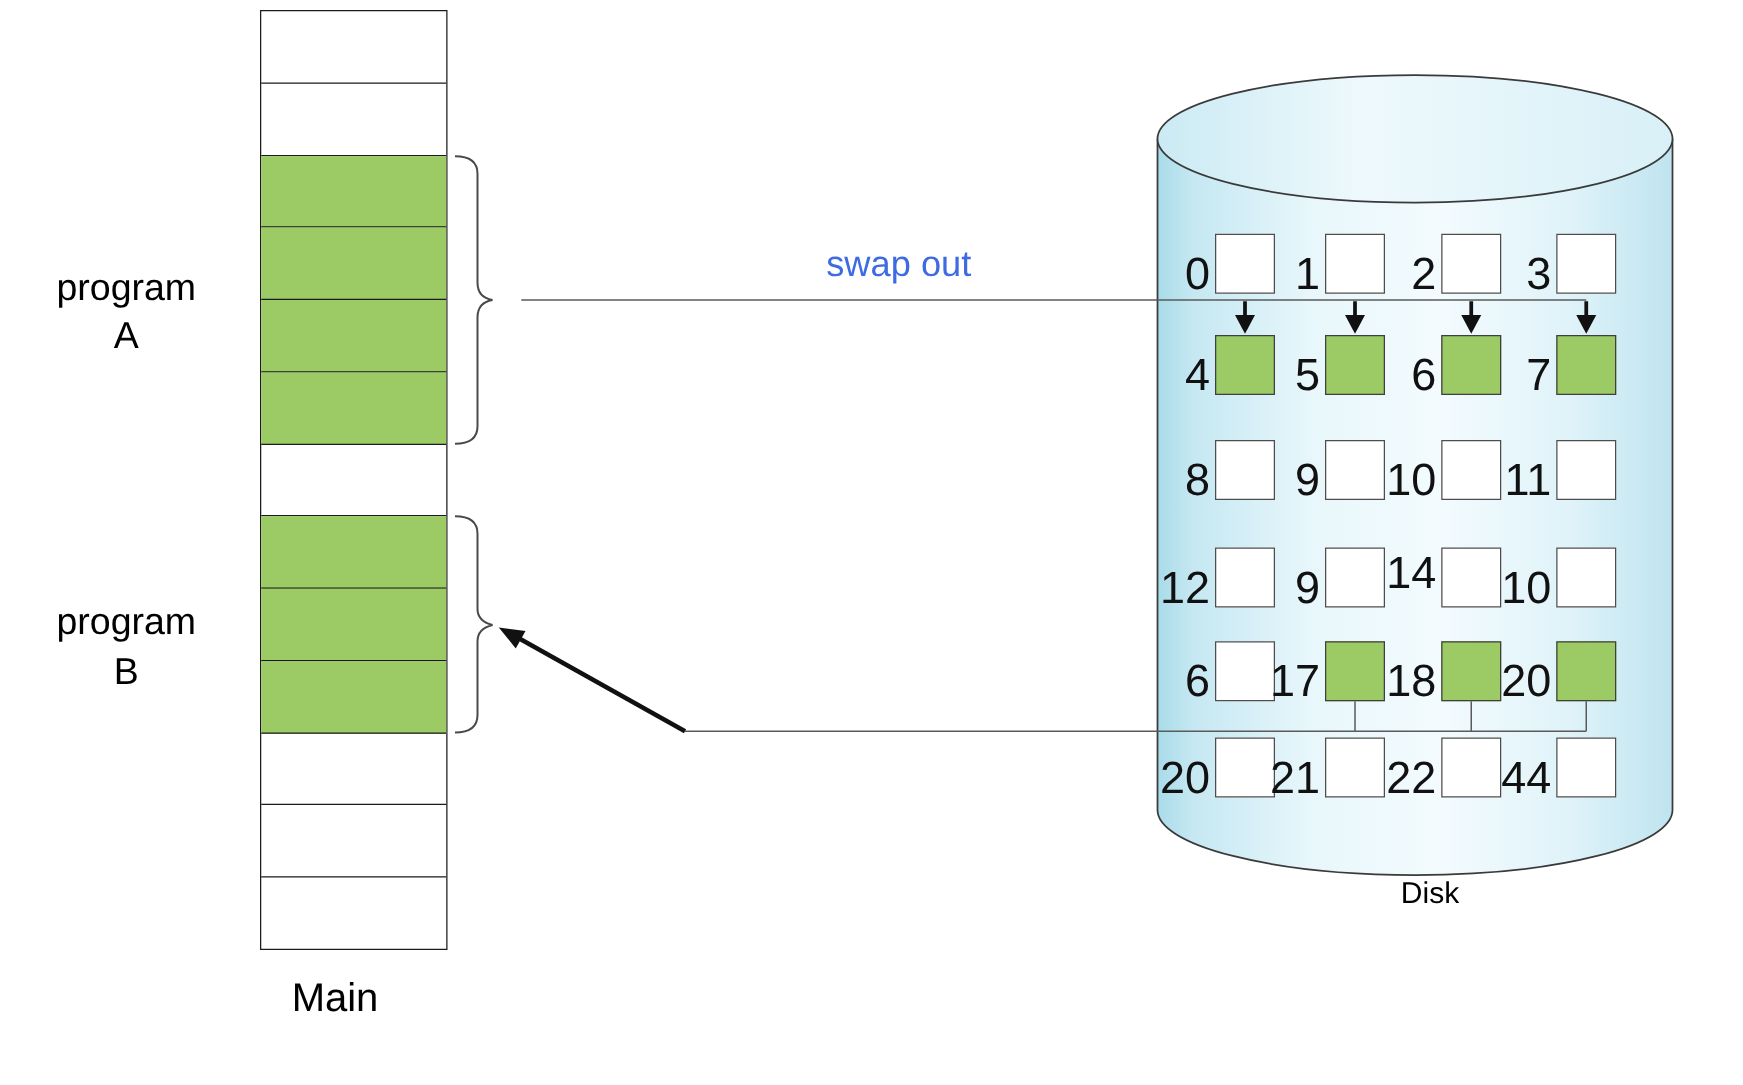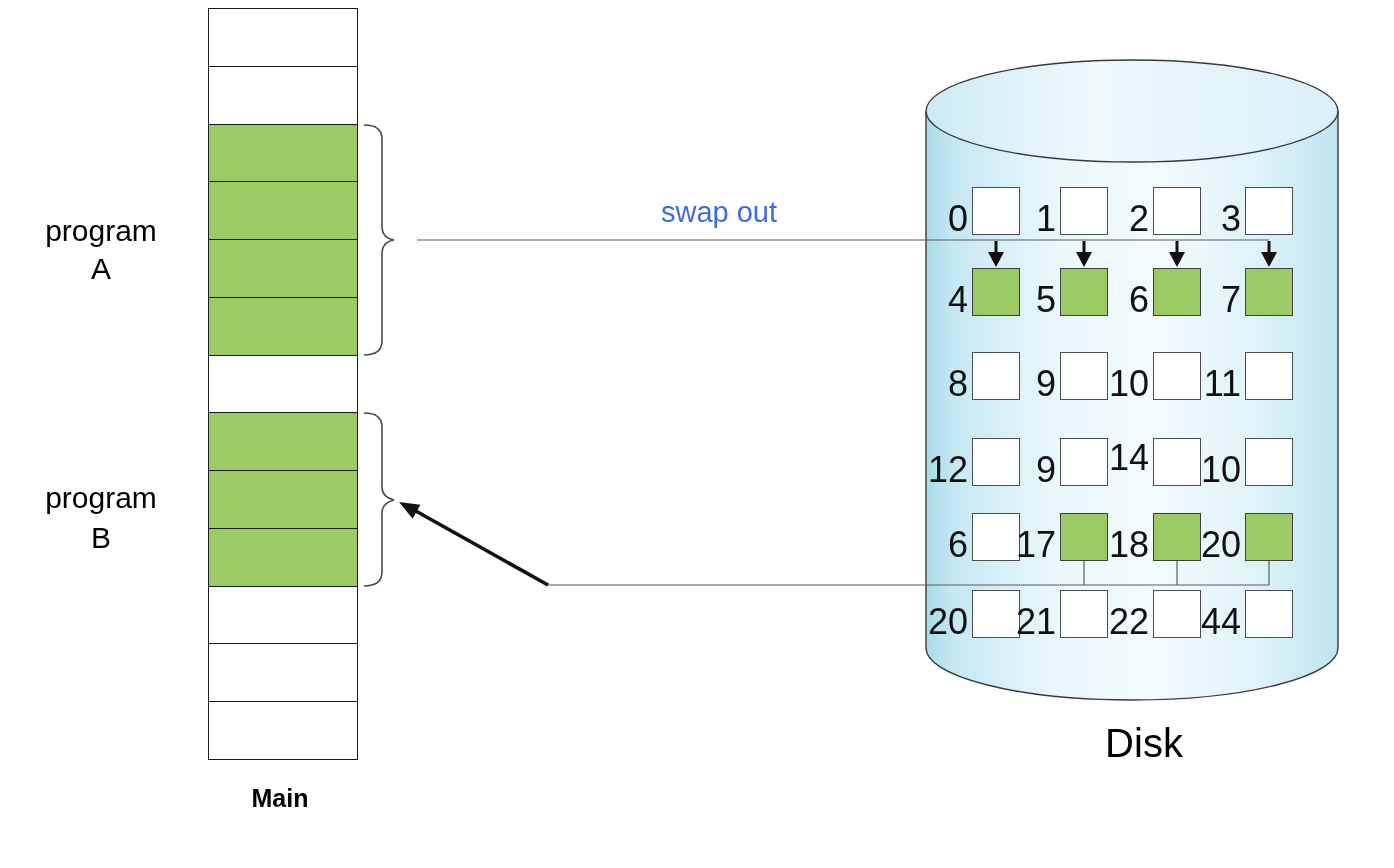--- a/index.html
+++ b/index.html
@@ -16,22 +16,22 @@
     border:1.4px solid var(--border,#1a1a1a);box-sizing:border-box;
   }
   .mem-cell{flex:1 1 0;border-bottom:1.3px solid var(--border,#1a1a1a);}
   .mem-cell:last-child{border-bottom:none;}
   .mem-cell.green{background:var(--green,#9CCB66);}
 
   
   .label{position:absolute;z-index:3;text-align:center;color:#000000;}
   #label-program-a{left:18px;top:212px;width:166px;font-size:30px;line-height:38px;}
   #label-program-b{left:18px;top:478px;width:166px;font-size:30px;line-height:40px;}
-  #label-main-memory{left:180px;top:778px;width:200px;font-size:25px;line-height:41px;font-weight:bold;}
-  #label-disk{left:1044px;top:698px;width:200px;font-size:40px;line-height:34px;margin-top:28px;}
+  #label-main-memory{left:168px;top:778px;width:200px;font-size:32px;line-height:41px;}
+  #label-disk{left:1044px;top:698px;width:200px;font-size:24px;line-height:34px;}
   .swap-label{color:var(--blue,#3F6BE2);font-size:29px;line-height:30px;}
   #label-swap-out{left:619px;top:197px;width:200px;}
   #label-swap-in{left:574px;top:542px;width:200px;}
 
   
   .disk-num{
     position:absolute;z-index:3;height:48px;width:64px;
     display:flex;align-items:flex-end;justify-content:flex-end;
     font-size:36px;line-height:0.88;color:#111;
   }

